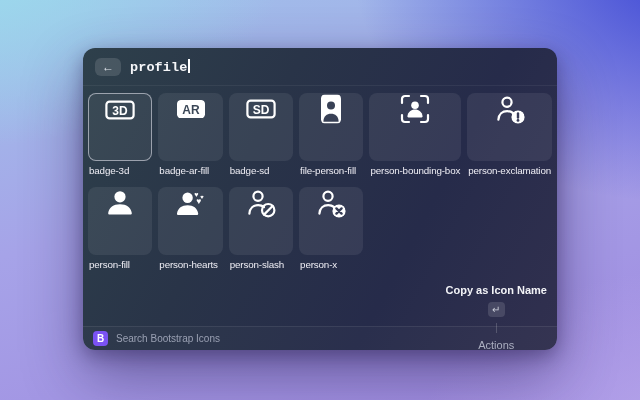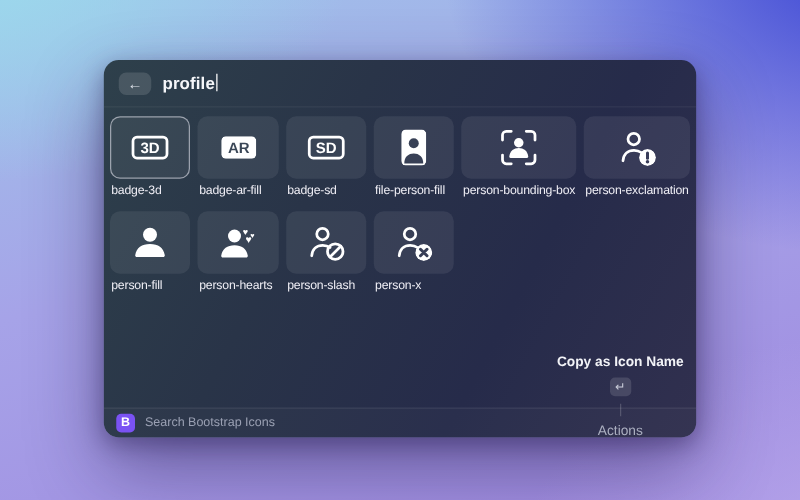--- a/index.html
+++ b/index.html
@@ -28,36 +28,36 @@
     height:38px; flex:0 0 38px; display:flex; align-items:center;
     padding:0 12px; gap:9px;
     border-bottom:1px solid rgba(255,255,255,0.06);
   }
   .back-btn {
     width:26px; height:18px; border-radius:6px;
     background:rgba(255,255,255,0.13);
     display:flex; align-items:center; justify-content:center;
     color:#dfe3ea; font-size:12px; line-height:1; cursor:default;
   }
-  .search-text { color:#f5f6f9; font-size:13.5px; font-weight:600; letter-spacing:0.1px; }
+  .search-text { color:#f5f6f9; font-size:13.5px; font-weight:600; letter-spacing:0.1px;font-family:Liberation Mono, monospace; }
   .caret { display:inline-block; width:1.5px; height:14px; background:#fff; margin-left:1px; vertical-align:-2px; }
 
   
   .grid {
     flex:1 1 auto;
     padding:7px 5px 0;
     display:grid; grid-template-columns:repeat(6, 1fr);
     column-gap:6px; row-gap:11px;
     align-content:start;
   }
   .cell { width:100%; }
   .tile {
-    height:50px; border-radius:8px;
+    height:68px; border-radius:8px;
     background:rgba(255,255,255,0.075);
-    display:flex; align-items:center; justify-content:center;
+    display:flex; align-items:flex-start; justify-content:center;
   }
   .tile.selected {
     border:1.5px solid rgba(238,238,248,0.55);
     background:rgba(255,255,255,0.06);
   }
   .tile svg { width:32px; height:32px; display:block; }
   .tile-label {
     margin-top:4px; padding:0 1px;
     font-size:9.8px; letter-spacing:-0.15px; font-weight:400;
     color:#efeef5;

